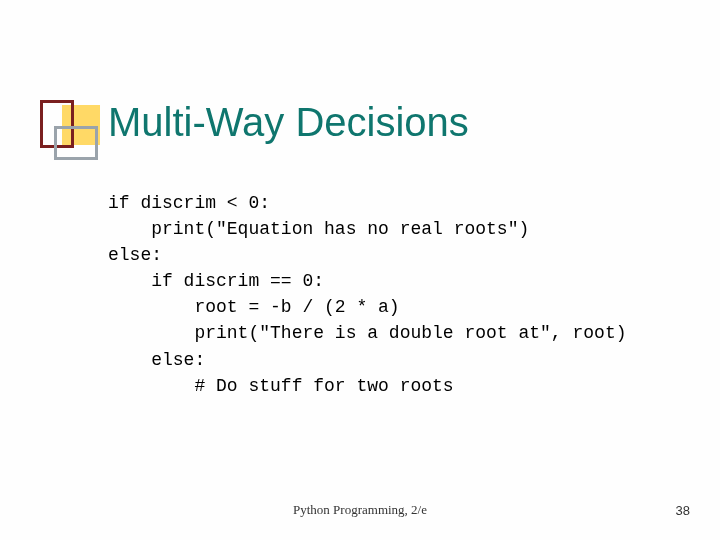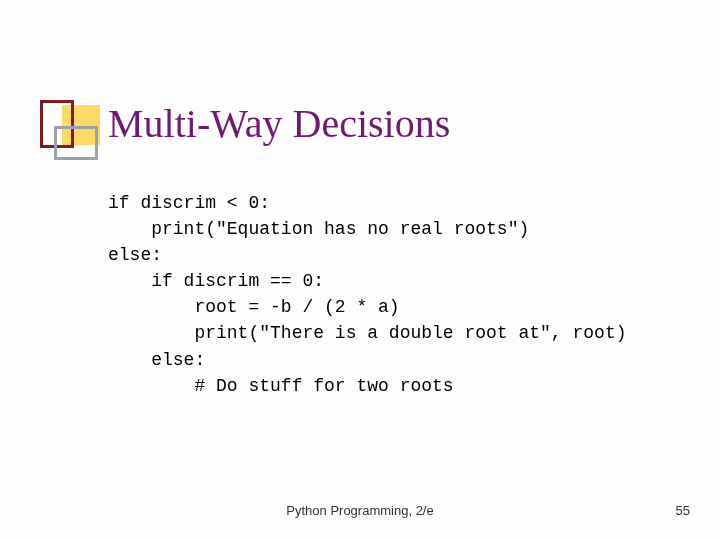--- a/index.html
+++ b/index.html
@@ -41,42 +41,42 @@
     width: 44px;
     height: 34px;
     border: 3px solid #9aa3ab;
   }
   .title {
     position: absolute;
     top: 100px;
     left: 108px;
     font-size: 40px;
     font-weight: 400;
-    color: #701a75;
-    font-family: Liberation Serif, serif;
+    color: #0f766e;
+    font-family: Liberation Sans, sans-serif;
   }
   .code-block {
     position: absolute;
     top: 190px;
     left: 108px;
     font-family: "Courier New", Courier, monospace;
     font-size: 18px;
     line-height: 1.45;
     color: #000000;
     white-space: pre;
   }
   .footer-center {
     position: absolute;
     bottom: 22px;
     left: 0;
     width: 720px;
     text-align: center;
     font-size: 13px;
     color: #333;
-    font-family: Liberation Sans, sans-serif;
+    font-family: Liberation Serif, serif;
   }
   .footer-right {
     position: absolute;
     bottom: 22px;
     right: 30px;
     font-size: 13px;
     color: #333;
     font-family: Verdana, Geneva, sans-serif;
   }
 </style>
@@ -94,13 +94,13 @@
 <pre class="code-block">if discrim &lt; 0:
     print("Equation has no real roots")
 else:
     if discrim == 0:
         root = -b / (2 * a)
         print("There is a double root at", root)
     else:
         # Do stuff for two roots</pre>
 
 <div class="footer-center">Python Programming, 2/e</div>
-<div class="footer-right">55</div>
+<div class="footer-right">38</div>
 
 </body></html>

